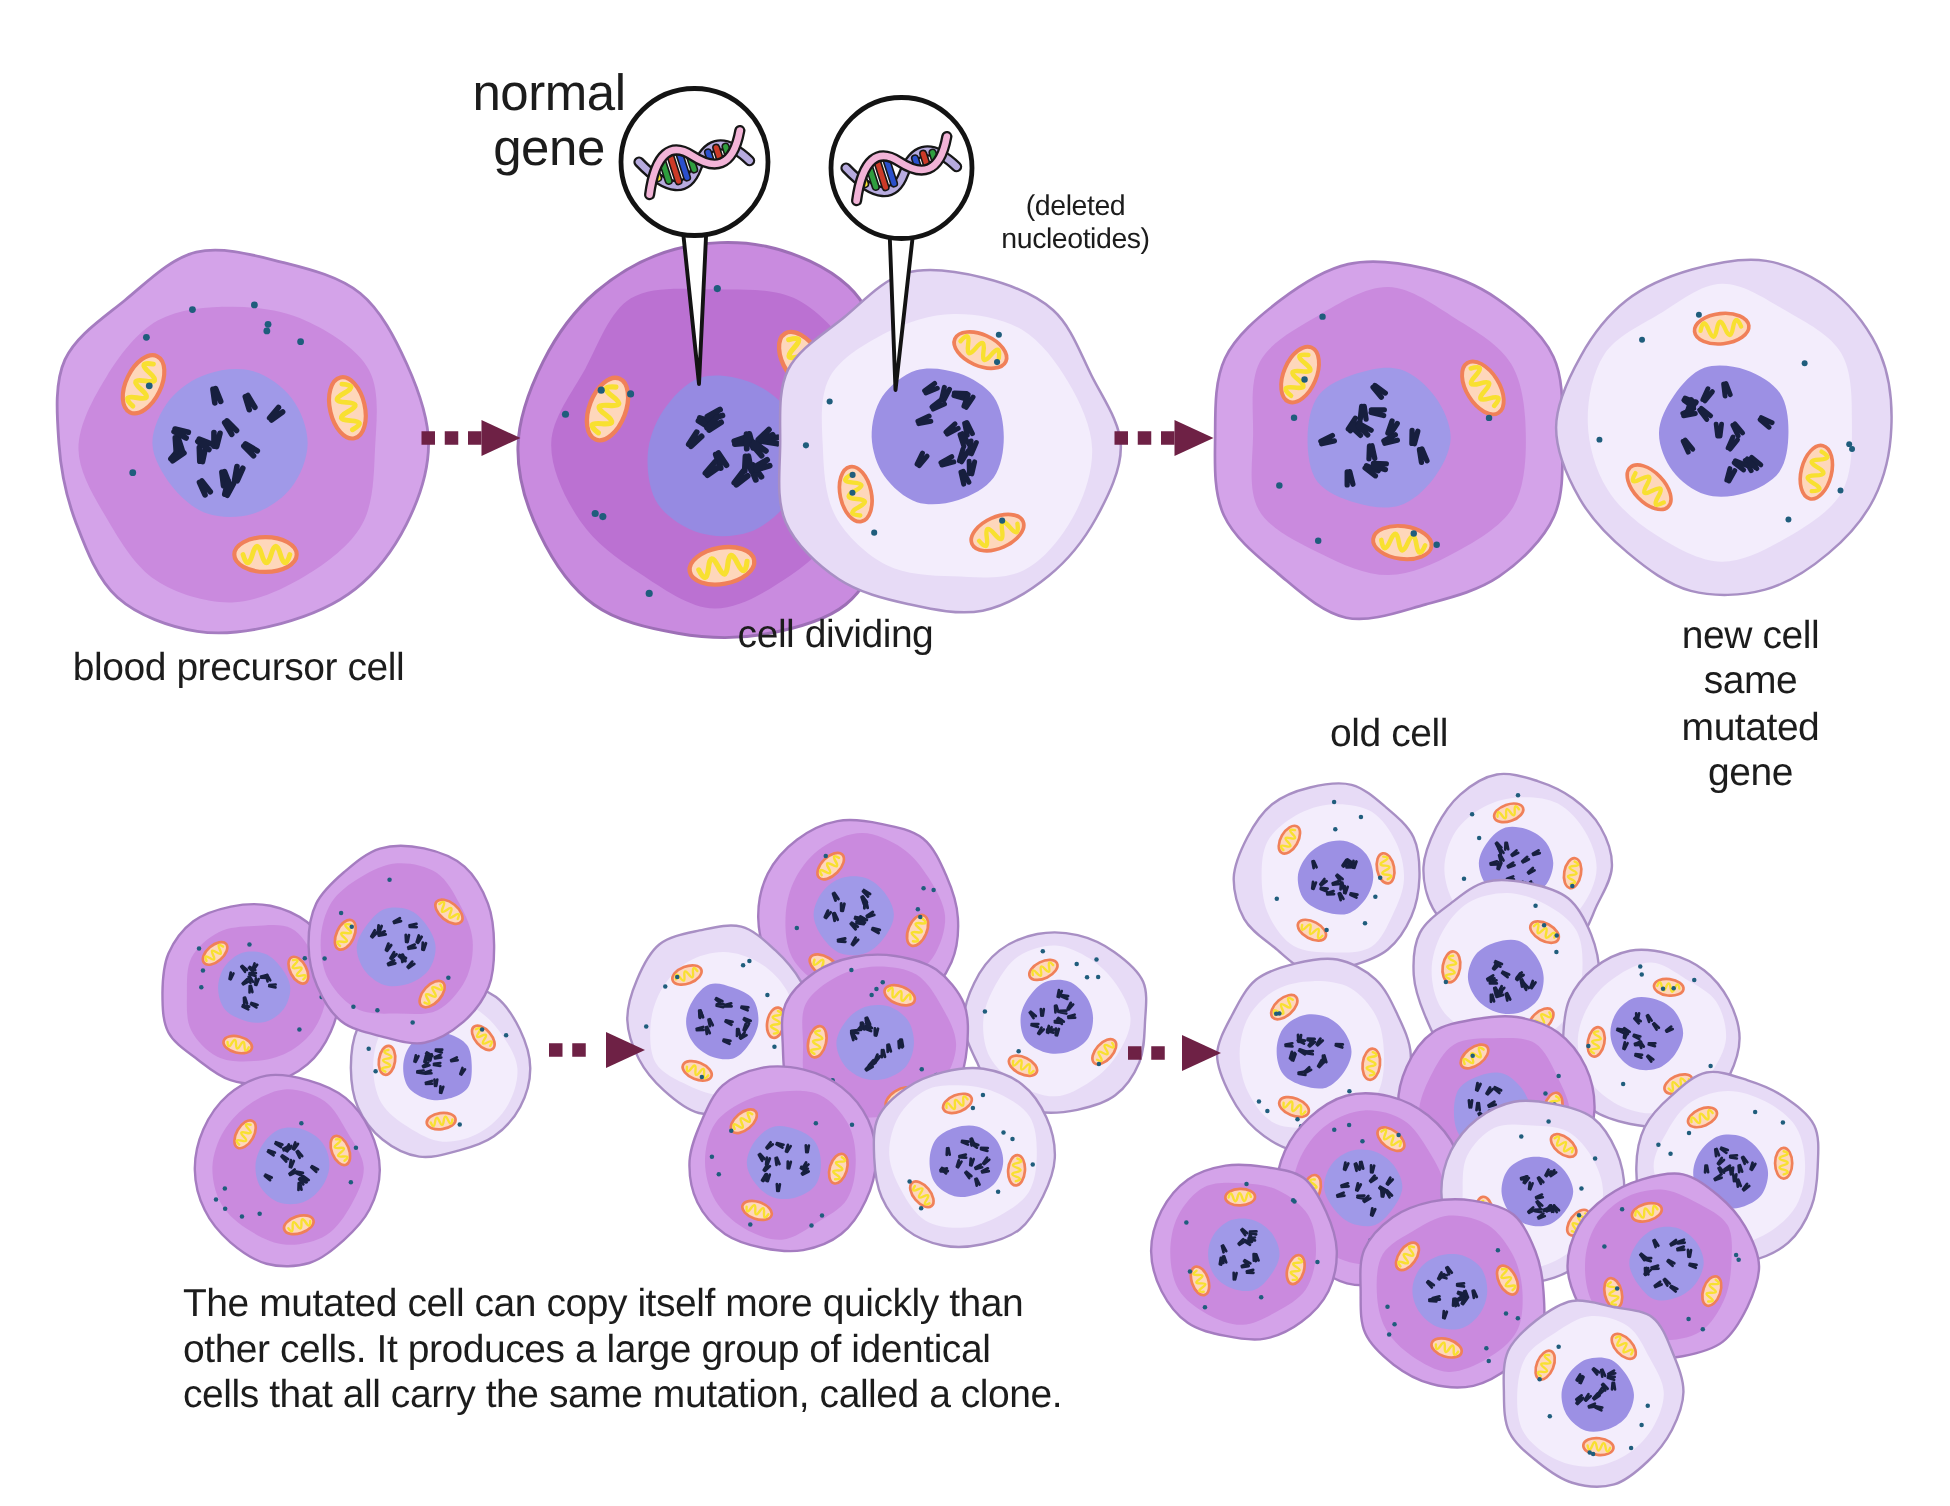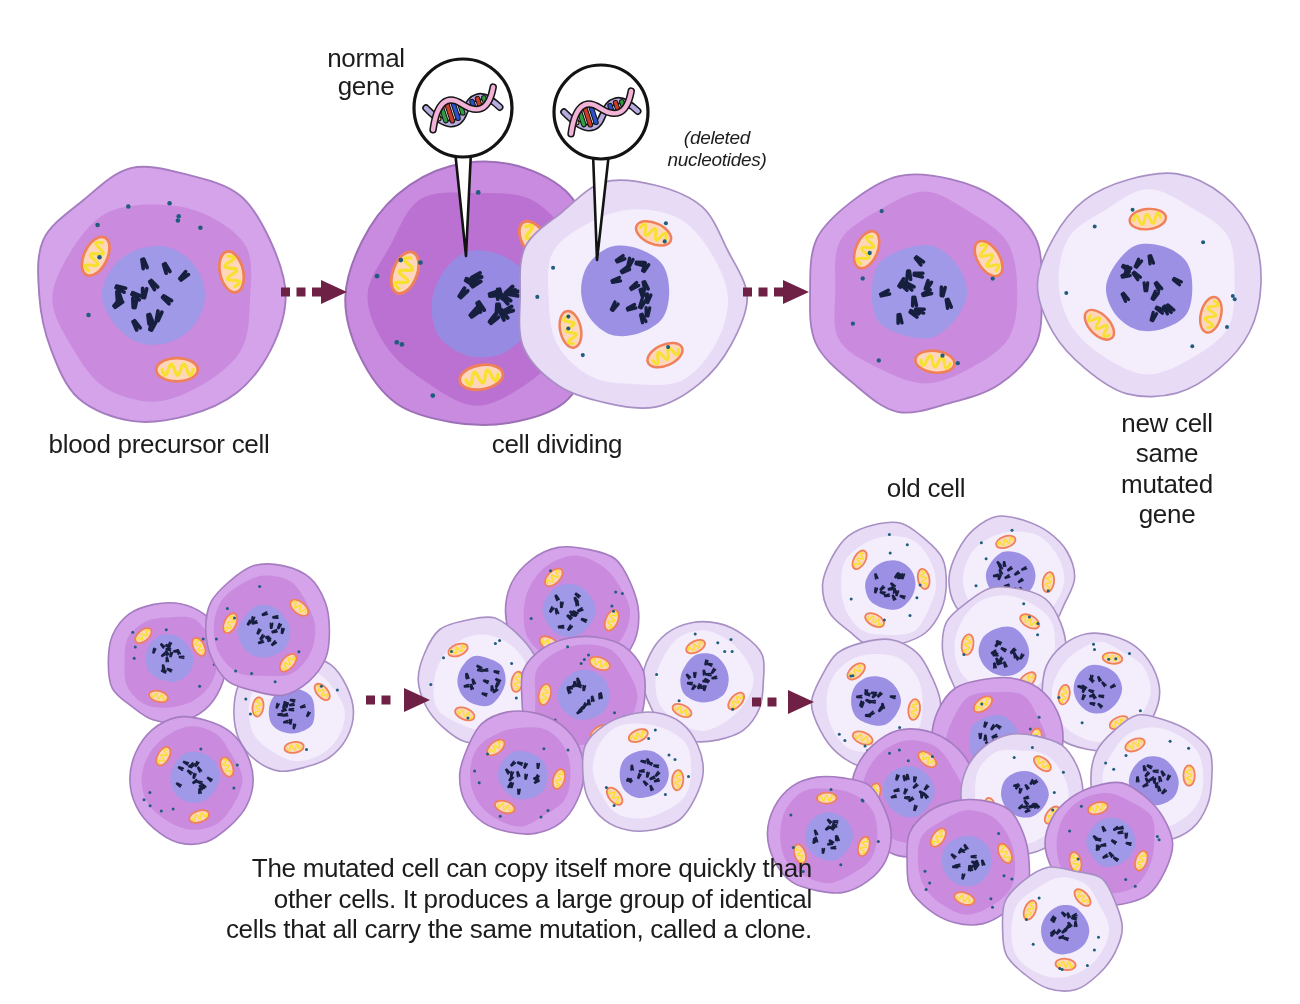--- a/index.html
+++ b/index.html
@@ -1,21 +1,21 @@
 <!DOCTYPE html>
 <html><head>
 <meta charset="utf-8">
 <style>
   html,body{margin:0;padding:0;background:#ffffff;}
   #stage{position:relative;width:1300px;height:1004px;background:#ffffff;overflow:hidden;
          font-family:"Liberation Sans",sans-serif;color:#1c1c1c;}
   #fig{position:absolute;left:0;top:0;}
-  .lbl{position:absolute;white-space:pre-line;letter-spacing:-0.3px;line-height:1.08;text-align:right;}
-  .callout-lbl{font-size:26px;}
-  .sub-lbl{font-size:19px;font-style:italic;line-height:1.15;}
+  .lbl{position:absolute;white-space:pre-line;letter-spacing:-0.3px;line-height:1.08;}
+  .callout-lbl{font-size:34px;}
+  .sub-lbl{font-size:19px;line-height:1.15;}
   .panel-lbl{font-size:26px;}
   .para{font-size:26px;line-height:1.18;}
   .ctr{text-align:center;}
 </style>
 </head>
 <body>
 
 <div id="stage">
   <svg id="fig" width="1300" height="1004" viewBox="0 0 1300 1004">
     <g id="cells-layer">
@@ -1222,21 +1222,21 @@
 
   <div class="lbl callout-lbl ctr" style="left:306px;top:44px;width:120px;">normal
 gene</div>
 
 
   <div class="lbl sub-lbl ctr" style="left:631px;top:127px;width:172px;">(deleted
 nucleotides)</div>
 
   <div class="lbl panel-lbl ctr" style="left:33px;top:430px;width:252px;">blood precursor cell</div>
 
-  <div class="lbl panel-lbl ctr" style="left:457px;top:430px;width:200px;">cell dividing</div>
+  <div class="lbl panel-lbl ctr" style="left:457px;top:408px;width:200px;">cell dividing</div>
 
   <div class="lbl panel-lbl ctr" style="left:851px;top:430px;width:150px;margin-top:44px;">old cell</div>
 
   <div class="lbl panel-lbl ctr" style="left:1076px;top:408px;width:182px;line-height:1.17;">new cell
 same
 mutated
 gene</div>
 
   <div class="lbl para" style="left:122px;top:853px;width:690px;">The mutated cell can copy itself more quickly than
 other cells. It produces a large group of identical

